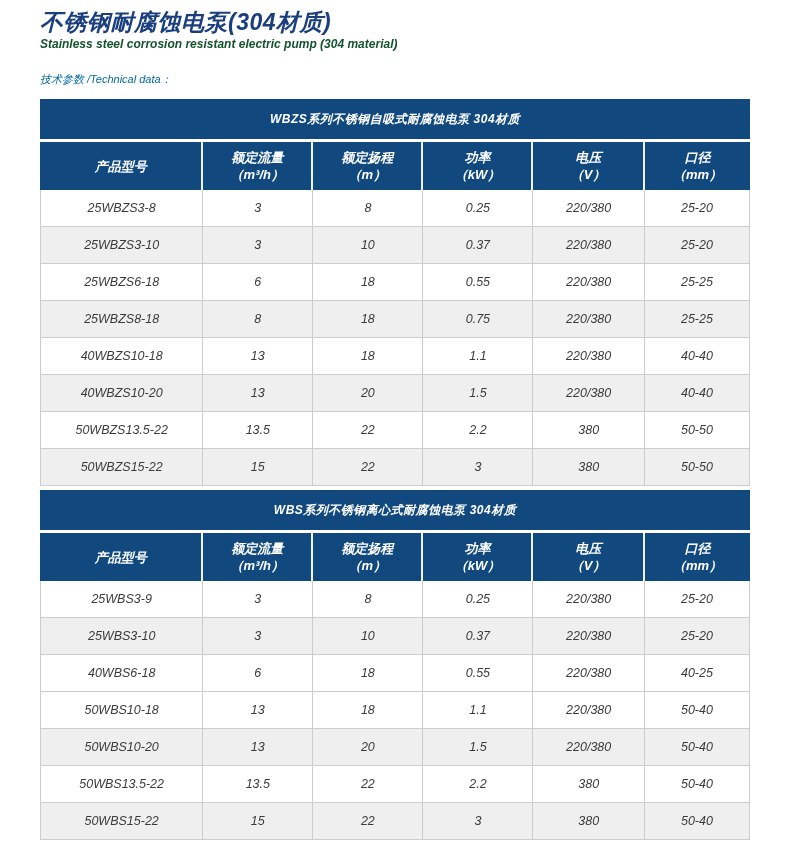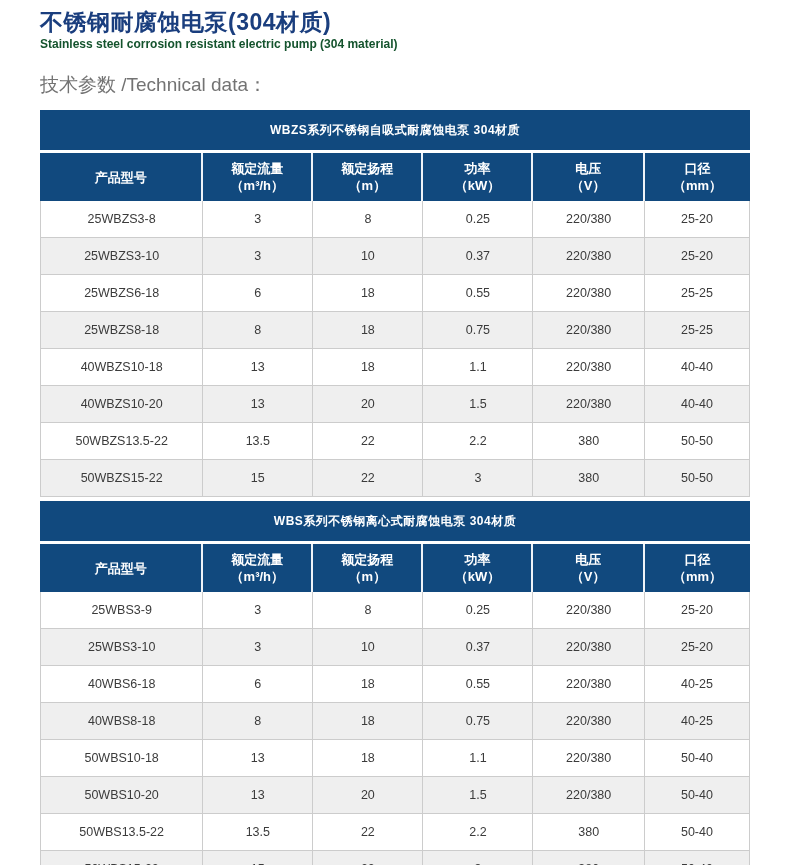--- a/index.html
+++ b/index.html
@@ -7,20 +7,21 @@
     padding: 0;
     background: #ffffff;
     font-family: "Liberation Sans", "DejaVu Sans", sans-serif;
   }
   .page {
     position: relative;
     width: 790px;
     height: 865px;
     background: #ffffff;
     overflow: hidden;
+    font-style: italic;
   }
   .content {
     padding: 6px 40px 0 40px;
   }
   .page-title {
     margin: 2px 0 0 0;
     font-size: 23px;
     line-height: 28px;
     font-weight: bold;
     color: #1a3e7e;
@@ -28,22 +29,22 @@
   }
   .page-subtitle {
     margin: 1px 0 0 0;
     font-size: 12px;
     line-height: 15px;
     font-weight: bold;
     color: #14532d;
   }
   .section-label {
     margin: 20px 0 12px 0;
-    font-size: 19px;
-    color: #737373;
+    font-size: 11px;
+    color: #0369a1;
   }
   table.spec {
     width: 710px;
     border-spacing: 0;
     table-layout: fixed;
     margin: 0 0 4px 0;
   }
   table.spec col.c0 { width: 23.0%; }
   table.spec col.c1 { width: 15.5%; }
   table.spec col.c2 { width: 15.5%; }
@@ -258,28 +259,20 @@
               <td class="cell">25-20</td>
             </tr>
             <tr class="">
               <td class="cell">40WBS6-18</td>
               <td class="cell">6</td>
               <td class="cell">18</td>
               <td class="cell">0.55</td>
               <td class="cell">220/380</td>
               <td class="cell">40-25</td>
             </tr>
-            <tr class="alt">
-              <td class="cell">40WBS8-18</td>
-              <td class="cell">8</td>
-              <td class="cell">18</td>
-              <td class="cell">0.75</td>
-              <td class="cell">220/380</td>
-              <td class="cell">40-25</td>
-            </tr>
             <tr class="">
               <td class="cell">50WBS10-18</td>
               <td class="cell">13</td>
               <td class="cell">18</td>
               <td class="cell">1.1</td>
               <td class="cell">220/380</td>
               <td class="cell">50-40</td>
             </tr>
             <tr class="alt">
               <td class="cell">50WBS10-20</td>

